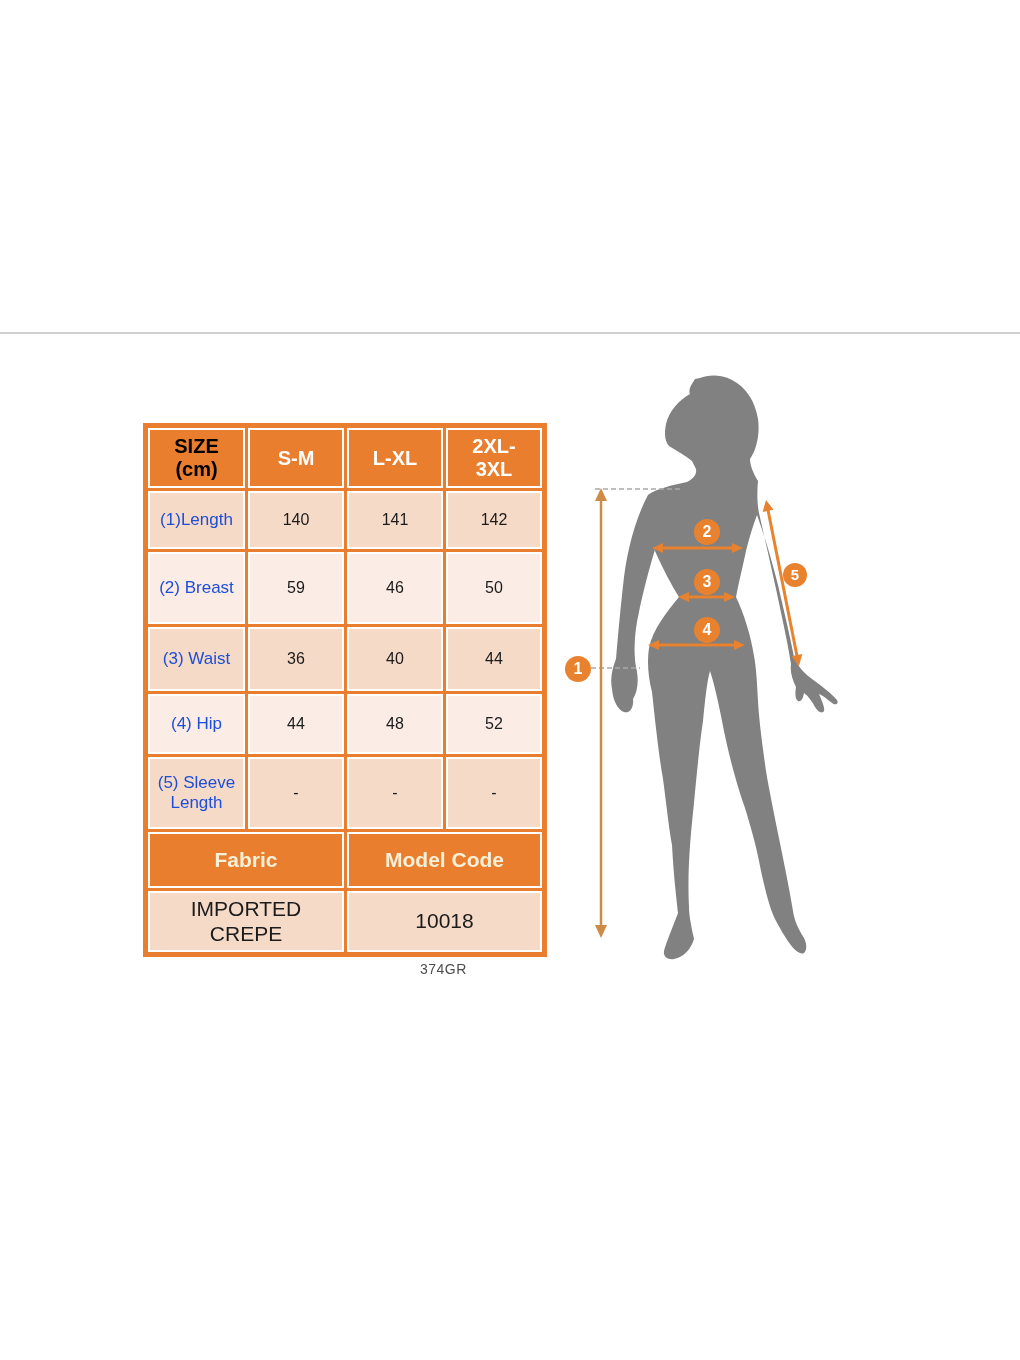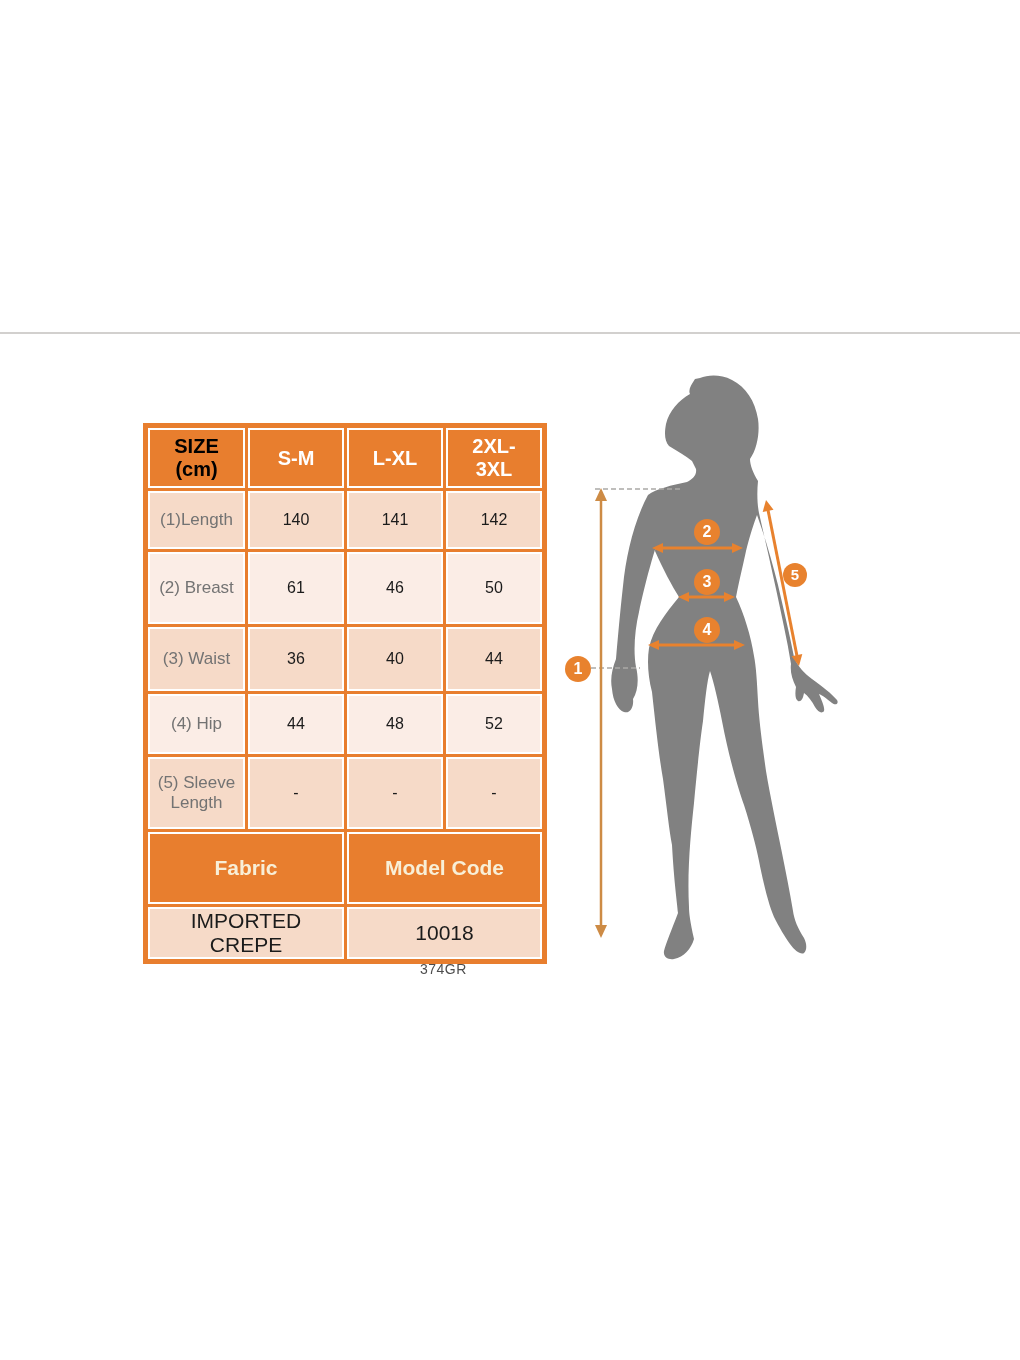--- a/index.html
+++ b/index.html
@@ -21,21 +21,21 @@
     text-align:center; vertical-align:middle; padding:0 6px;
     border:2px solid #ffffff; line-height:1.15; overflow:hidden;
   }
   td.hdr {
     background:#E87E2E; color:#ffffff; font-weight:bold; font-size:20px;
     border:2px solid rgba(255,255,255,0.35); padding:0 14px;
   }
   td.hdr-size { color:#000000; }
   td.r-dark  { background:#F6DAC8; }
   td.r-light { background:#FBEDE6; }
-  td.lbl { font-size:17px; color:#737373; }
+  td.lbl { font-size:17px; color:#1d4ed8; }
   td.val { font-size:16px; color:#1b1b1b; }
   td.fab-hdr {
     background:#E87E2E; color:#F8EFD7; font-weight:bold; font-size:21px;
     border:2px solid rgba(255,255,255,0.35);
   }
   td.bval { font-size:21px; color:#1b1b1b; }
   .note {
     position:absolute; left:420px; top:961px; width:127px;
     text-align:left; font-size:14px; color:#4d4d4d; letter-spacing:0.5px;
   }
@@ -73,21 +73,21 @@
       <td class="hdr">2XL-3XL</td>
     </tr>
     <tr style="height:58px">
       <td class="r-dark lbl">(1)Length</td>
       <td class="r-dark val">140</td>
       <td class="r-dark val">141</td>
       <td class="r-dark val">142</td>
     </tr>
     <tr style="height:72px">
       <td class="r-light lbl">(2) Breast</td>
-      <td class="r-light val">61</td>
+      <td class="r-light val">59</td>
       <td class="r-light val">46</td>
       <td class="r-light val">50</td>
     </tr>
     <tr style="height:64px">
       <td class="r-dark lbl">(3) Waist</td>
       <td class="r-dark val">36</td>
       <td class="r-dark val">40</td>
       <td class="r-dark val">44</td>
     </tr>
     <tr style="height:60px">
@@ -95,21 +95,21 @@
       <td class="r-light val">44</td>
       <td class="r-light val">48</td>
       <td class="r-light val">52</td>
     </tr>
     <tr style="height:72px">
       <td class="r-dark lbl">(5) Sleeve Length</td>
       <td class="r-dark val">-</td>
       <td class="r-dark val">-</td>
       <td class="r-dark val">-</td>
     </tr>
-    <tr style="height:72px">
+    <tr style="height:56px">
       <td class="fab-hdr" colspan="2">Fabric</td>
       <td class="fab-hdr" colspan="2">Model Code</td>
     </tr>
     <tr>
       <td class="r-dark bval" colspan="2">IMPORTED CREPE</td>
       <td class="r-dark bval" colspan="2">10018</td>
     </tr>
   </tbody>
     </table>
 

